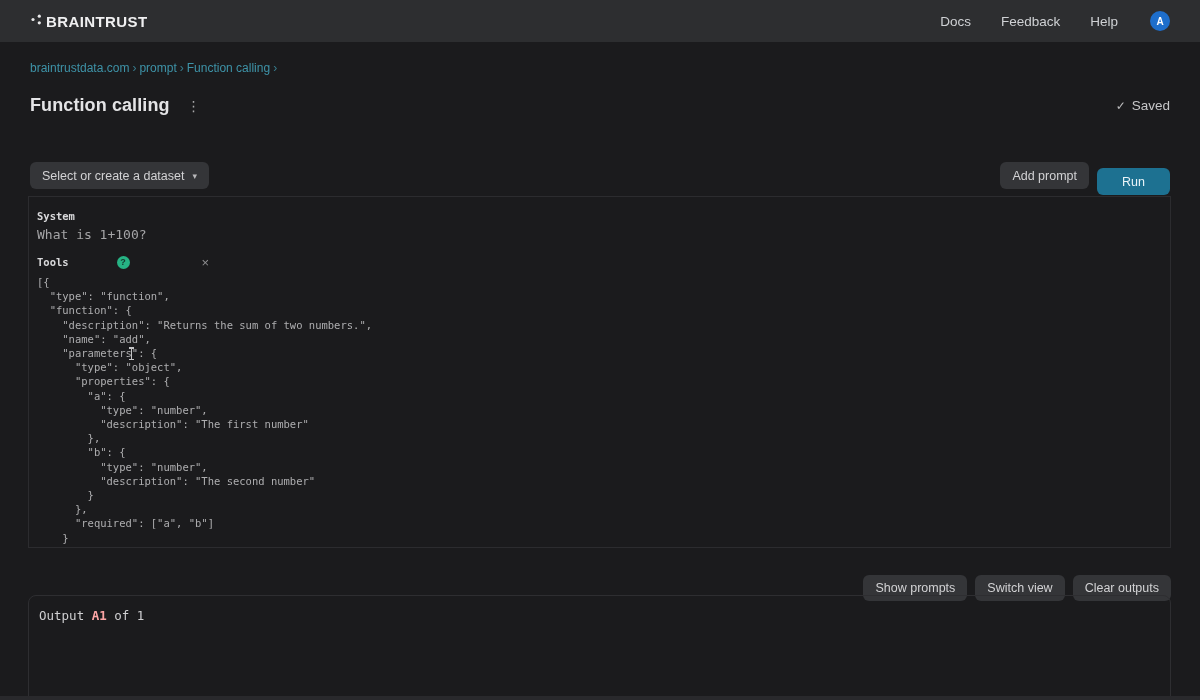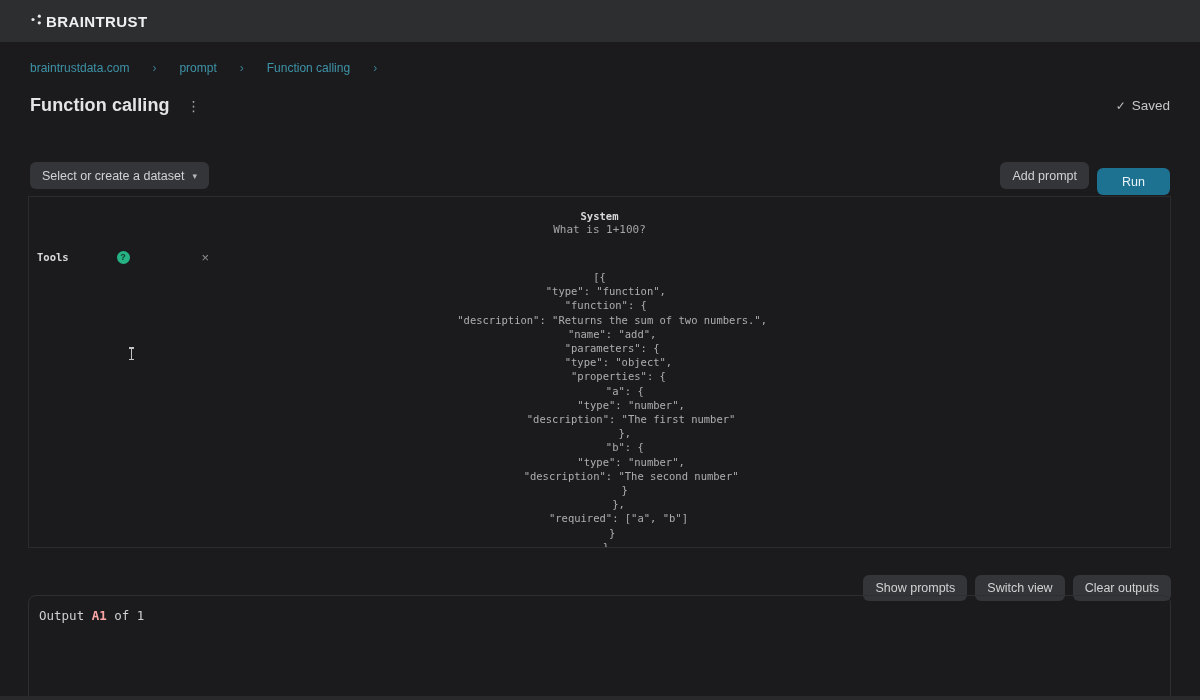--- a/index.html
+++ b/index.html
@@ -21,21 +21,21 @@
   .topbar{position:absolute;top:0;left:0;width:1200px;height:42px;background:var(--topbar-bg);
     display:flex;align-items:center;padding:7px 30px;}
   .logo{display:flex;align-items:center;gap:3px;cursor:pointer;}
   .logo-text{color:#f0f0f1;font-size:15px;font-weight:700;letter-spacing:.4px;}
   .topnav{margin-left:auto;display:flex;align-items:center;gap:30px;}
   .navlink{color:#cfd1d4;font-size:13.5px;cursor:pointer;}
   .avatar{width:20px;height:20px;border-radius:50%;background:var(--avatar-bg);color:#fff;
     font-size:10px;font-weight:700;display:flex;align-items:center;justify-content:center;margin-left:2px;cursor:pointer;}
 
   
-  .breadcrumb{position:absolute;top:61px;left:30px;display:flex;align-items:center;gap:23px;font-size:12px;}
+  .breadcrumb{position:absolute;top:61px;left:30px;display:flex;align-items:center;gap:3px;font-size:12px;}
   .bc-link{color:var(--accent-teal);cursor:pointer;}
   .bc-sep{color:var(--accent-teal);opacity:.8;font-size:12px;}
 
   
   .titlerow{position:absolute;top:95px;left:30px;right:30px;display:flex;align-items:center;}
   .page-title{color:#e4e4e6;font-size:18px;font-weight:700;letter-spacing:.1px;}
   .kebab{color:#a8a8aa;font-size:14px;margin-left:17px;cursor:pointer;line-height:1;}
   .saved{margin-left:auto;display:flex;align-items:center;gap:6px;color:#c6c6c8;font-size:13.5px;}
   .saved .check{color:#b9b9bb;font-size:12px;}
 
@@ -45,23 +45,23 @@
     padding:0 12px;font-size:12.5px;font-family:"Liberation Sans",sans-serif;cursor:pointer;
     display:inline-flex;align-items:center;gap:8px;}
   .btn .caret{font-size:9px;color:#b8b8ba;}
   .btn.run{background:var(--run-bg);color:#e9f4f8;min-width:73px;justify-content:center;}
   .toolbar .spacer{flex:1;}
   .toolbar .btn + .btn{margin-left:8px;margin-top:12px;}
 
   
   .editor{position:absolute;left:28px;top:196px;width:1143px;height:352px;
     border:1px solid var(--panel-border);overflow:hidden;padding:12px 8px 0 8px;
-    font-family:"DejaVu Sans Mono",monospace;text-align:center;}
+    font-family:"DejaVu Sans Mono",monospace;}
   .sys-label{color:#d9d9db;font-size:10.5px;font-weight:700;line-height:14px;}
-  .sys-text{color:#a5a5a7;font-size:11px;line-height:14px;}
+  .sys-text{color:#a5a5a7;font-size:13px;line-height:14px;margin-top:5px;}
   .tools-row{display:flex;align-items:center;margin-top:13px;height:14px;gap:40px;}
   .tools-label{color:#d9d9db;font-size:10.5px;font-weight:700;}
   .help-icon{width:13px;height:13px;border-radius:50%;background:var(--help-bg);color:#14382d;
     font-size:9px;font-weight:700;display:inline-flex;align-items:center;justify-content:center;
     margin-left:8px;font-family:"Liberation Sans",sans-serif;cursor:pointer;}
   .tools-close{color:#8f8f91;font-size:13px;margin-left:32px;cursor:pointer;font-family:"Liberation Sans",sans-serif;line-height:1;}
   .code{margin-top:6px;}
   .code-line{color:#aeaeb0;font-size:10.5px;line-height:14.2px;white-space:pre;}
 
   
@@ -92,20 +92,26 @@
   <div class="topbar">
     <div class="logo">
       <span>
         <svg width="13" height="15" viewBox="0 0 13 15">
           <circle cx="3" cy="7.5" r="1.6" fill="#e9e9ea"></circle>
           <circle cx="9.3" cy="4.2" r="1.6" fill="#e9e9ea"></circle>
           <circle cx="9.3" cy="10.8" r="1.6" fill="#e9e9ea"></circle>
         </svg>
       </span>
       <span class="logo-text">BRAINTRUST</span>
+    </div>
+    <div class="topnav">
+      <span class="navlink">Docs</span>
+      <span class="navlink">Feedback</span>
+      <span class="navlink">Help</span>
+      <span class="avatar">A</span>
     </div>
   </div>
 
   <div class="breadcrumb">
       <span class="bc-link">braintrustdata.com</span>
       <span class="bc-sep">›</span>
       <span class="bc-link">prompt</span>
       <span class="bc-sep">›</span>
       <span class="bc-link">Function calling</span>
       <span class="bc-sep">›</span>

